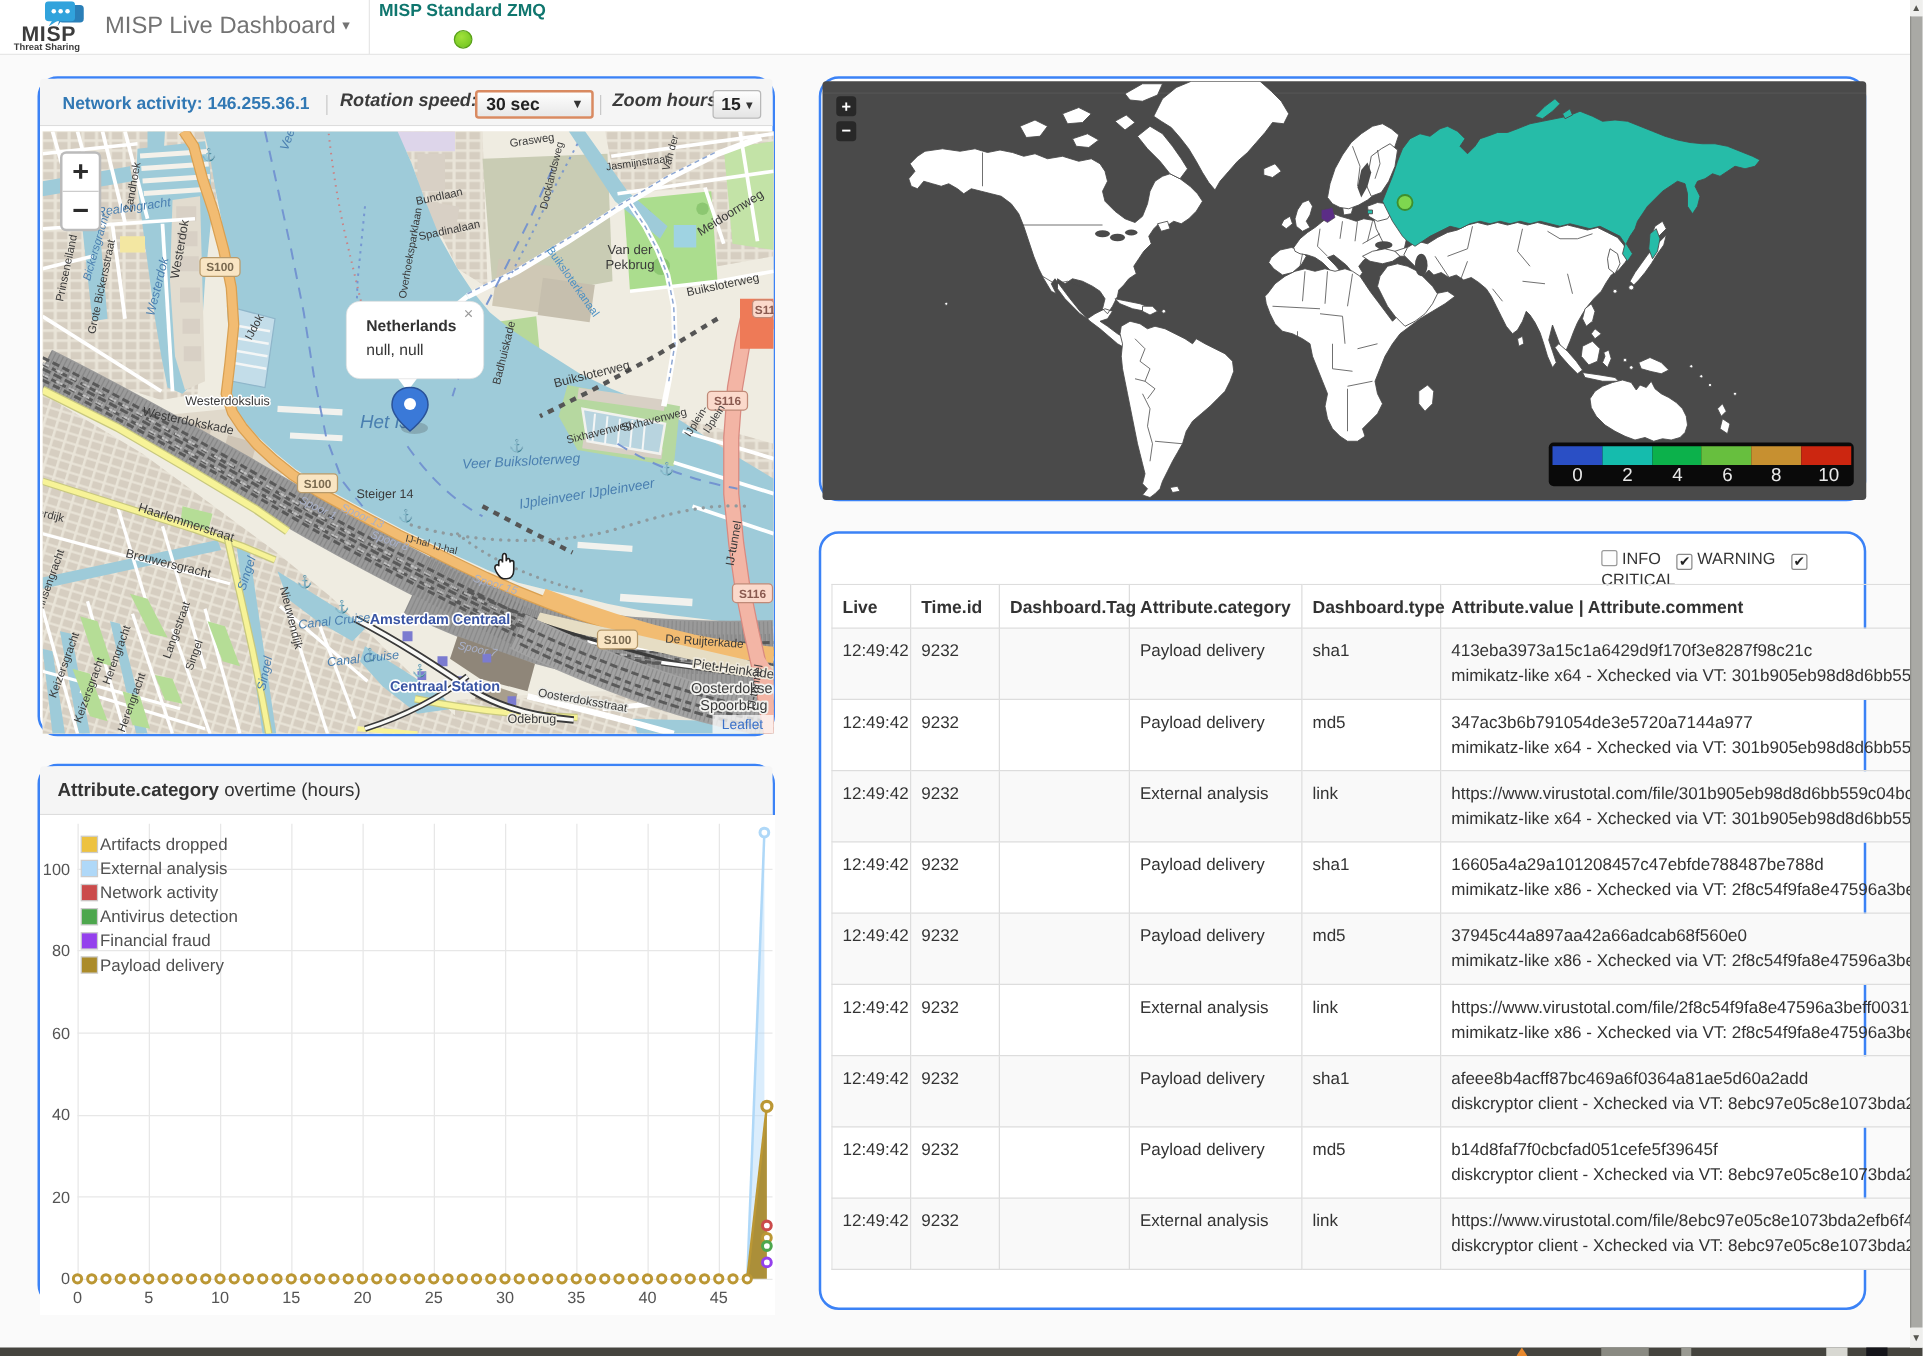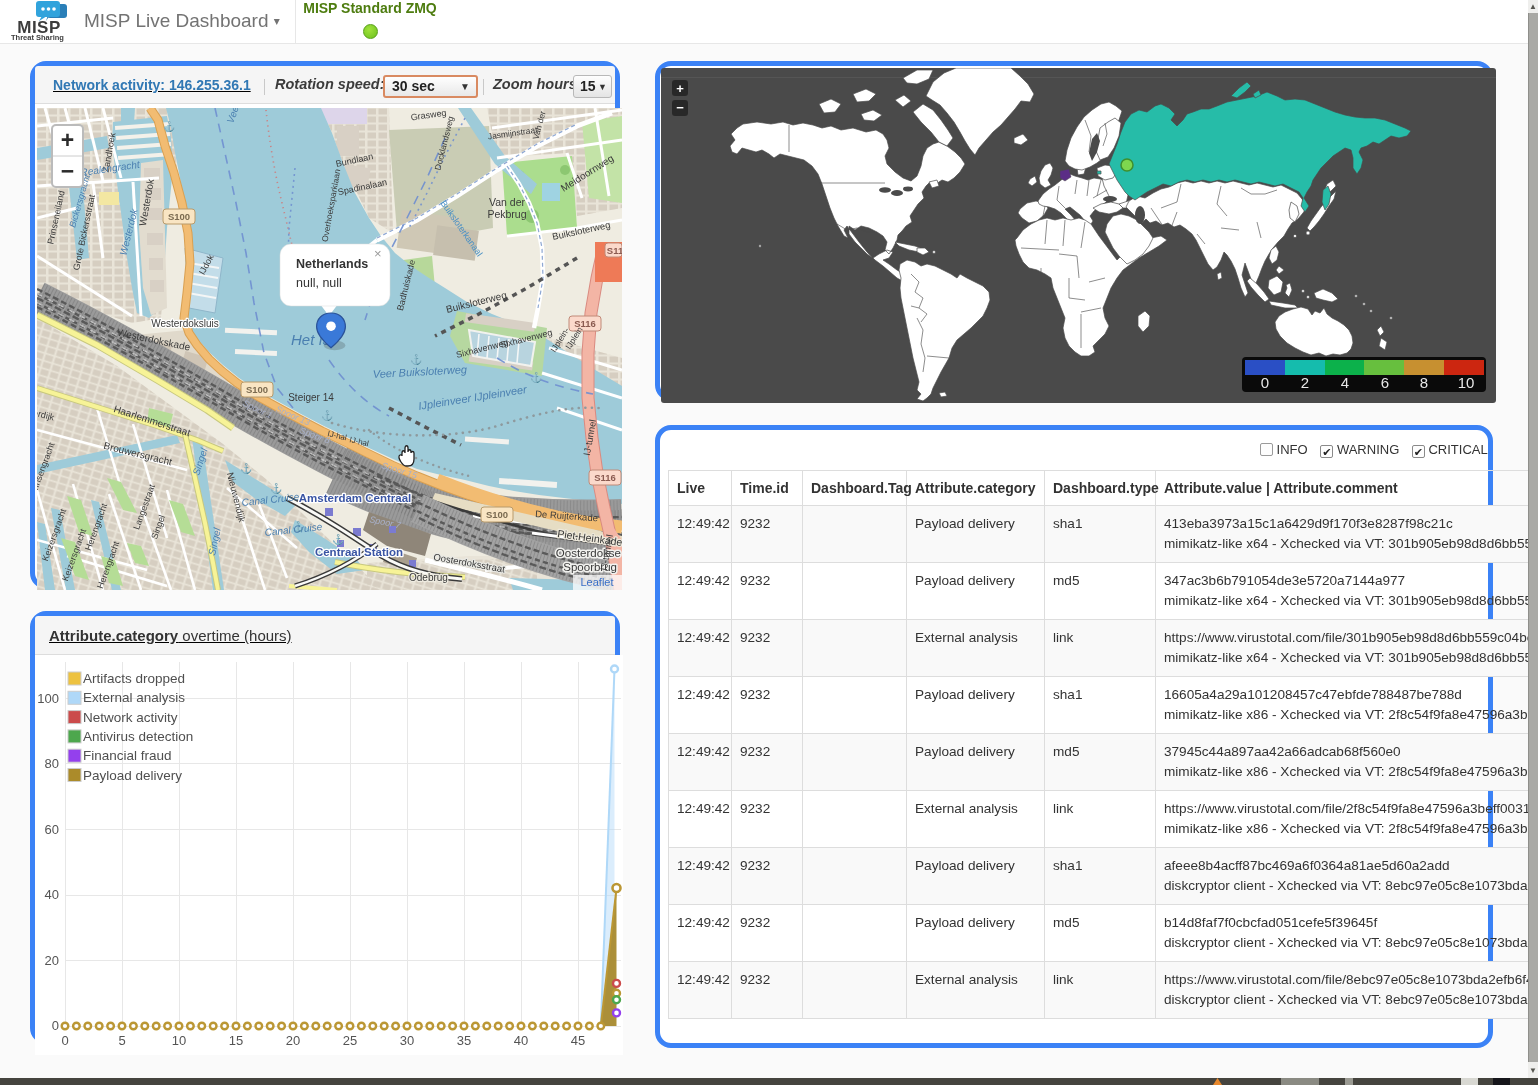--- a/index.html
+++ b/index.html
@@ -1,21 +1,21 @@
 <!DOCTYPE html>
 <html><head>
 <meta charset="utf-8">
 <style>
 * { margin:0; padding:0; box-sizing:border-box; }
 html,body { width:1538px; height:1085px; overflow:hidden; background:#fafafa;
   font-family:"Liberation Sans", sans-serif; }
 .abs { position:absolute; }
 #navbar { position:absolute; left:0; top:0; width:1528px; height:44px;
   background:#ffffff; border-bottom:1px solid #e7e7e7; }
-.panel { position:absolute; background:#fff; border:5px solid #3b82f6; border-radius:16px;text-decoration:underline; }
+.panel { position:absolute; background:#fff; border:2px solid #3b82f6; border-radius:16px; }
 .phead { background:#f5f5f5; border-bottom:1px solid #ddd; border-radius:3px 3px 0 0;
   color:#333; }
 #p1 { left:30px; top:61px; width:590px; height:528px; }
 #p1 .phead { height:38px; line-height:38px; font-size:14px; padding-left:18px; }
 #p2 { left:30px; top:611px; width:590px; height:433px; }
 #p2 .phead { height:39px; line-height:39px; font-size:15px; padding-left:14px; }
 #p3 { left:655px; top:61px; width:838px; height:340px; background:#fff; }
 #p4 { left:655px; top:425px; width:838px; height:623px; }
 #p4 .phead { height:40px; line-height:40px; font-size:15px; padding-left:14px; }
 #taskbar { position:absolute; left:0; top:1078px; width:1538px; height:7px; background:#45443e; }
@@ -38,21 +38,21 @@
       <path d="M8 15 l-3 5 l8 -5 z" fill="#31a3dc"></path>
       <circle cx="9" cy="8" r="1.8" fill="#fff"></circle>
       <circle cx="14.5" cy="8" r="1.8" fill="#fff"></circle>
       <circle cx="20" cy="8" r="1.8" fill="#fff"></circle>
     </svg>
   </div>
   <div class="abs" style="left:11px;top:18px;width:56px;text-align:center;font-weight:bold;color:#3c3c3c;font-size:17px;letter-spacing:0.5px;">MISP</div>
   <div class="abs" style="left:11px;top:33px;width:60px;text-align:left;font-weight:bold;color:#3c3c3c;font-size:7.5px;">Threat Sharing</div>
   <div class="abs" style="left:84px;top:10px;font-size:19px;color:#737373;">MISP Live Dashboard <span style="font-size:12px;vertical-align:2px;">▾</span></div>
   <div class="abs" style="left:295px;top:0px;width:1px;height:44px;background:#e7e7e7;"></div>
-  <div class="abs" style="left:302px;top:0px;width:136px;text-align:center;font-size:14px;font-weight:bold;color:#4d7c0f;">MISP Standard ZMQ</div>
+  <div class="abs" style="left:302px;top:0px;width:136px;text-align:center;font-size:14px;font-weight:bold;color:#0f766e;">MISP Standard ZMQ</div>
   <div class="abs" style="left:363px;top:24px;width:15px;height:15px;border-radius:50%;background:radial-gradient(circle at 40% 35%, #a0e23a, #6cc01e);border:1px solid #58a018;"></div>
 </div>
 
 <div class="panel" id="p1">
   <div class="phead"><span style="color:#3178b4;font-weight:bold;">Network activity: 146.255.36.1</span>
   </div>
   <div class="abs" style="left:229px;top:13px;width:1px;height:16px;background:#c9c9c9;"></div>
   <div class="abs" style="left:240px;top:10px;font-size:14.5px;font-weight:bold;font-style:italic;color:#3b3b3b;">Rotation speed:</div>
   <div class="abs" style="left:348px;top:9px;width:95px;height:23px;border:2px solid #d98a61;border-radius:3px;background:linear-gradient(#fefefe,#e8e8e8);font-size:14px;font-weight:bold;color:#222;padding-left:7px;line-height:19px;">30 sec<span style="position:absolute;right:6px;top:0px;font-size:10px;color:#333;">▼</span></div>
   <div class="abs" style="left:448px;top:13px;width:1px;height:16px;background:#c9c9c9;"></div>
@@ -726,21 +726,21 @@
         <text x="724" y="320">6</text>
             <text x="763" y="320">8</text>
             <text x="805" y="320">10</text>
       </g>
     </g>
   </svg>
   </div>
 </div>
 
 <div class="panel" id="p4">
-  <div class="abs" style="left:600px;top:12px;font-size:13px;color:#333;">
+  <div class="abs" style="left:624px;top:12px;font-size:13px;color:#333;">
     <span style="display:inline-block;width:13px;height:13px;border:1px solid #9a9a9a;background:#fdfdfd;vertical-align:-2px;border-radius:2px;"></span> INFO
     <span style="display:inline-block;width:13px;height:13px;border:1px solid #8a8a8a;background:#fdfdfd;vertical-align:-2px;border-radius:2px;margin-left:9px;text-align:center;line-height:12px;font-size:11px;color:#222;">✔</span> WARNING
     <span style="display:inline-block;width:13px;height:13px;border:1px solid #8a8a8a;background:#fdfdfd;vertical-align:-2px;border-radius:2px;margin-left:9px;text-align:center;line-height:12px;font-size:11px;color:#222;">✔</span> CRITICAL
   </div>
   <div id="logtable" class="abs" style="left:8px;top:40px;width:865px;height:572px;overflow:hidden;">
     <table style="border-collapse:collapse;font-size:13.6px;color:#333;table-layout:fixed;width:1200px;">
       <colgroup>
           <col style="width:63px">
           <col style="width:71px">
           <col style="width:104px">

